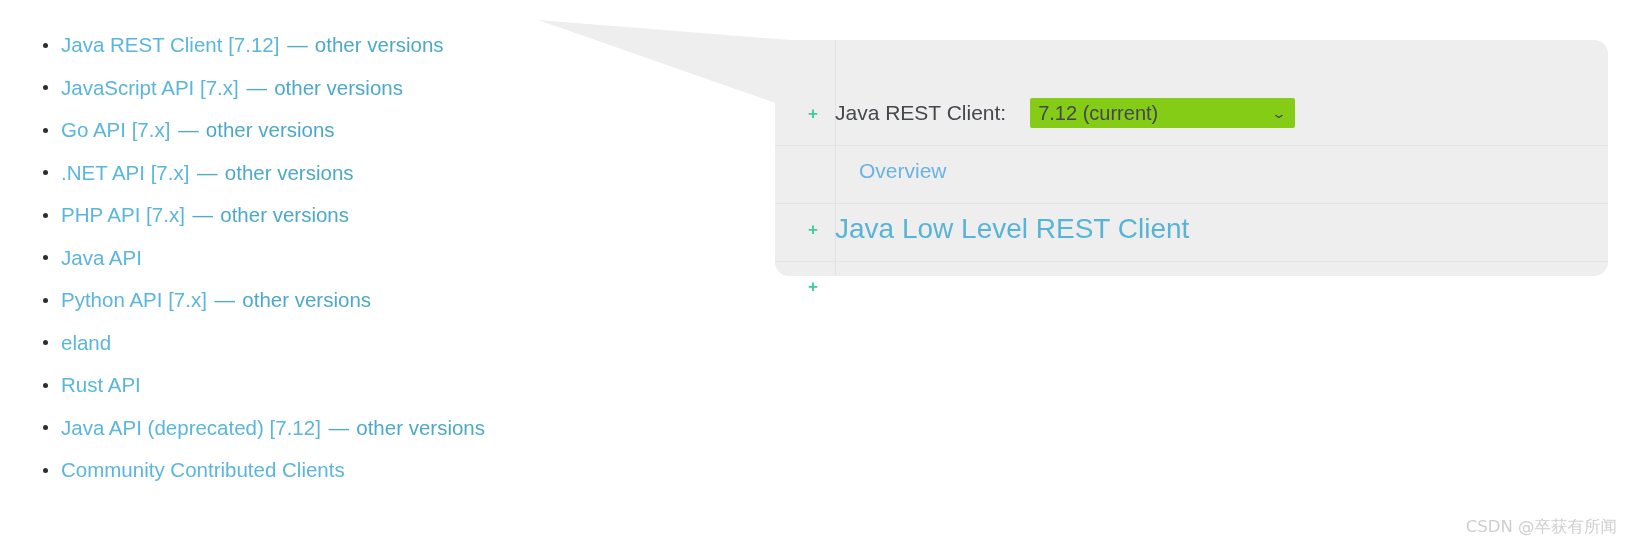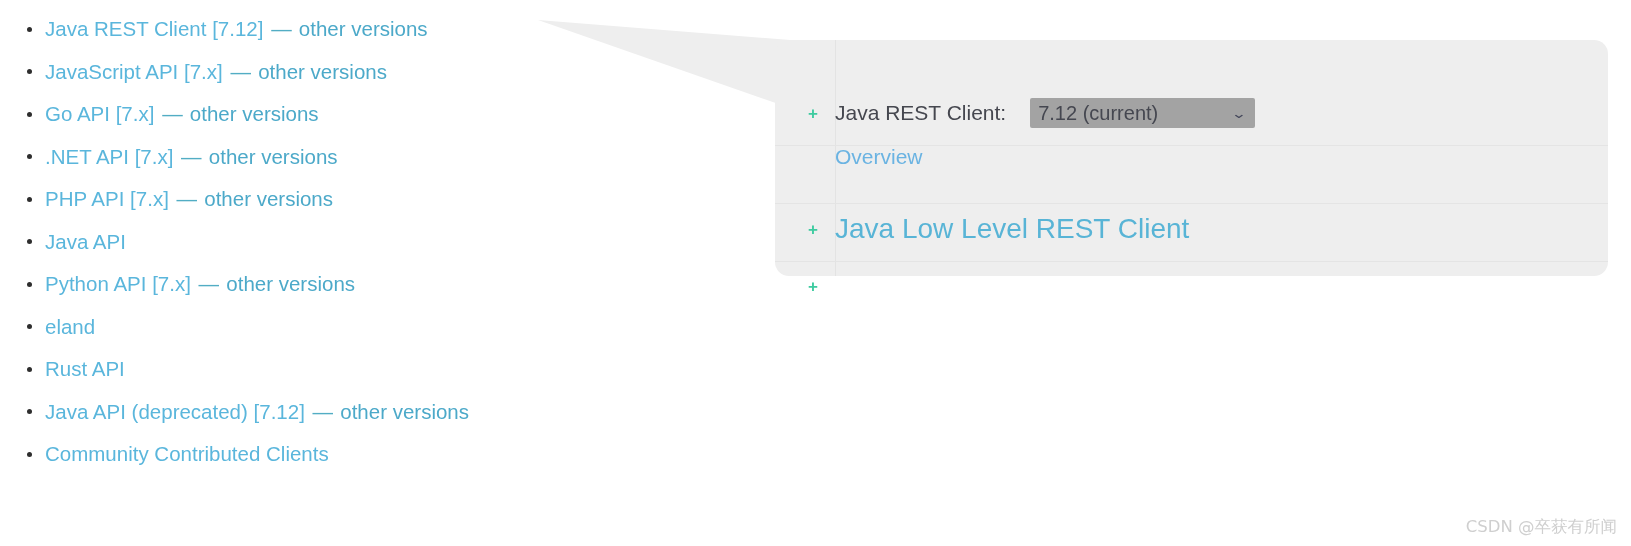--- a/index.html
+++ b/index.html
@@ -19,21 +19,21 @@
     overflow: hidden;
   }
 
   
   #client-list {
     position: absolute;
     left: 0px;
     top: 0px;
     width: 700px;
     list-style: none;
-    margin: 0;
+    margin: 16px;
     padding: 8px;
   }
   #client-list li {
     position: relative;
     height: 42.5px;
     line-height: 42.5px;
     padding-left: 37px;
     white-space: nowrap;
     font-size: 20.5px;
   }
@@ -127,23 +127,23 @@
     display: flex;
     align-items: center;
     gap: 17px;
   }
   .hdr-label { margin-right: 7px; }
 
   .version-select {
     display: inline-flex;
     align-items: center;
     justify-content: space-between;
-    width: 225px;
+    width: 265px;
     height: 30px;
-    background: #a3a3a3;
+    background: #84cc16;
     border: none;
     border-radius: 2px;
     padding: 0 10px 0 8px;
     box-sizing: border-box;
     font-family: "Liberation Sans", sans-serif;
     font-size: 20px;
     color: #454750;
   }
   .version-select .vs-val { white-space: nowrap; }
   .version-select .vs-chev {
@@ -157,21 +157,21 @@
     position: absolute;
     left: 0;
     right: 0;
     height: 1px;
     background: #e4e4e4;
   }
   #sep1 { top: 105px; }
   #sep2 { top: 163px; }
   #sep3 { top: 221px; }
 
-  #row-overview { top: 96px; height: 42px; }
+  #row-overview { top: 110px; height: 42px; margin-left: 24px; }
   #row-overview .ptext { color: #6ab3e2; font-size: 21px; }
 
   #row-low  { top: 168px; height: 42px; }
   #row-high { top: 225px; height: 42px; }
   #row-low .ptext, #row-high .ptext {
     color: #58b4d6;
     font-size: 28px;
   }
 
   

